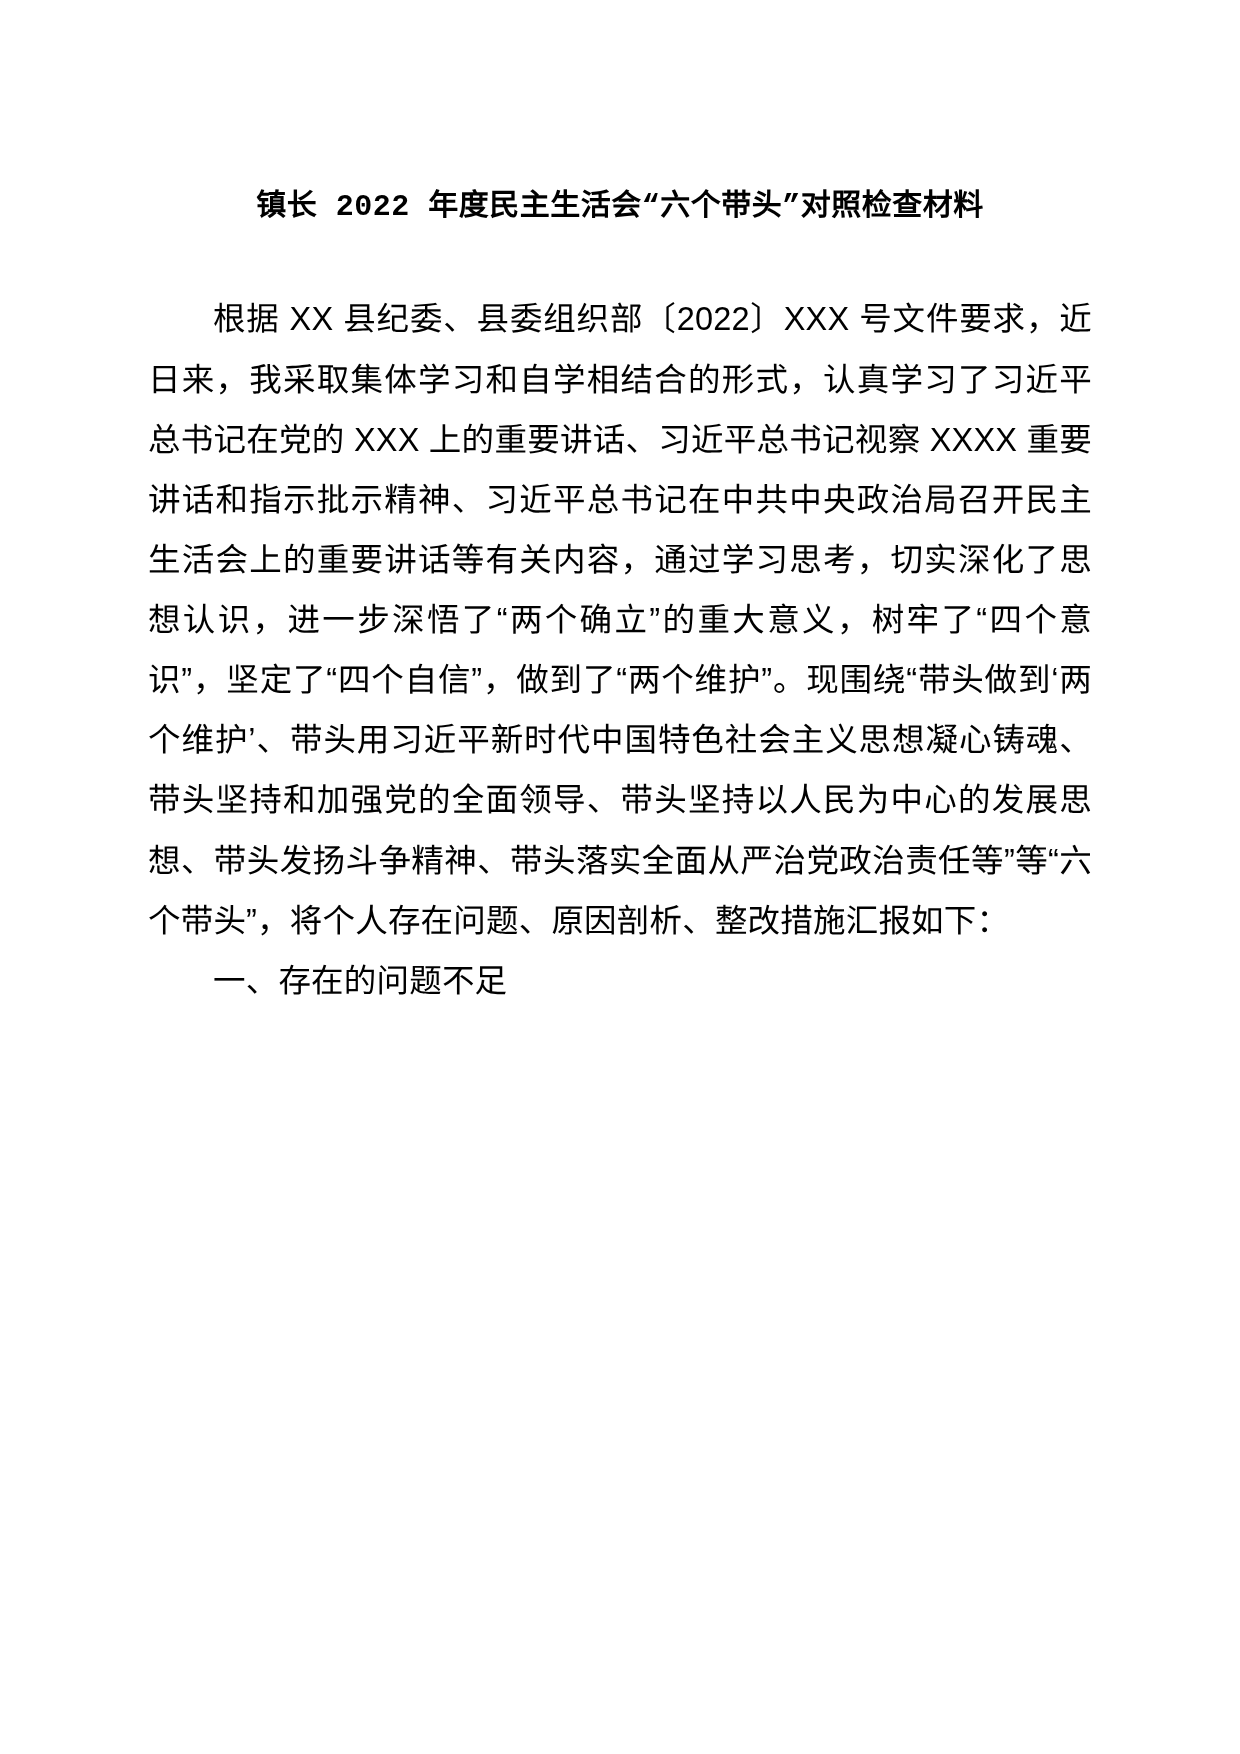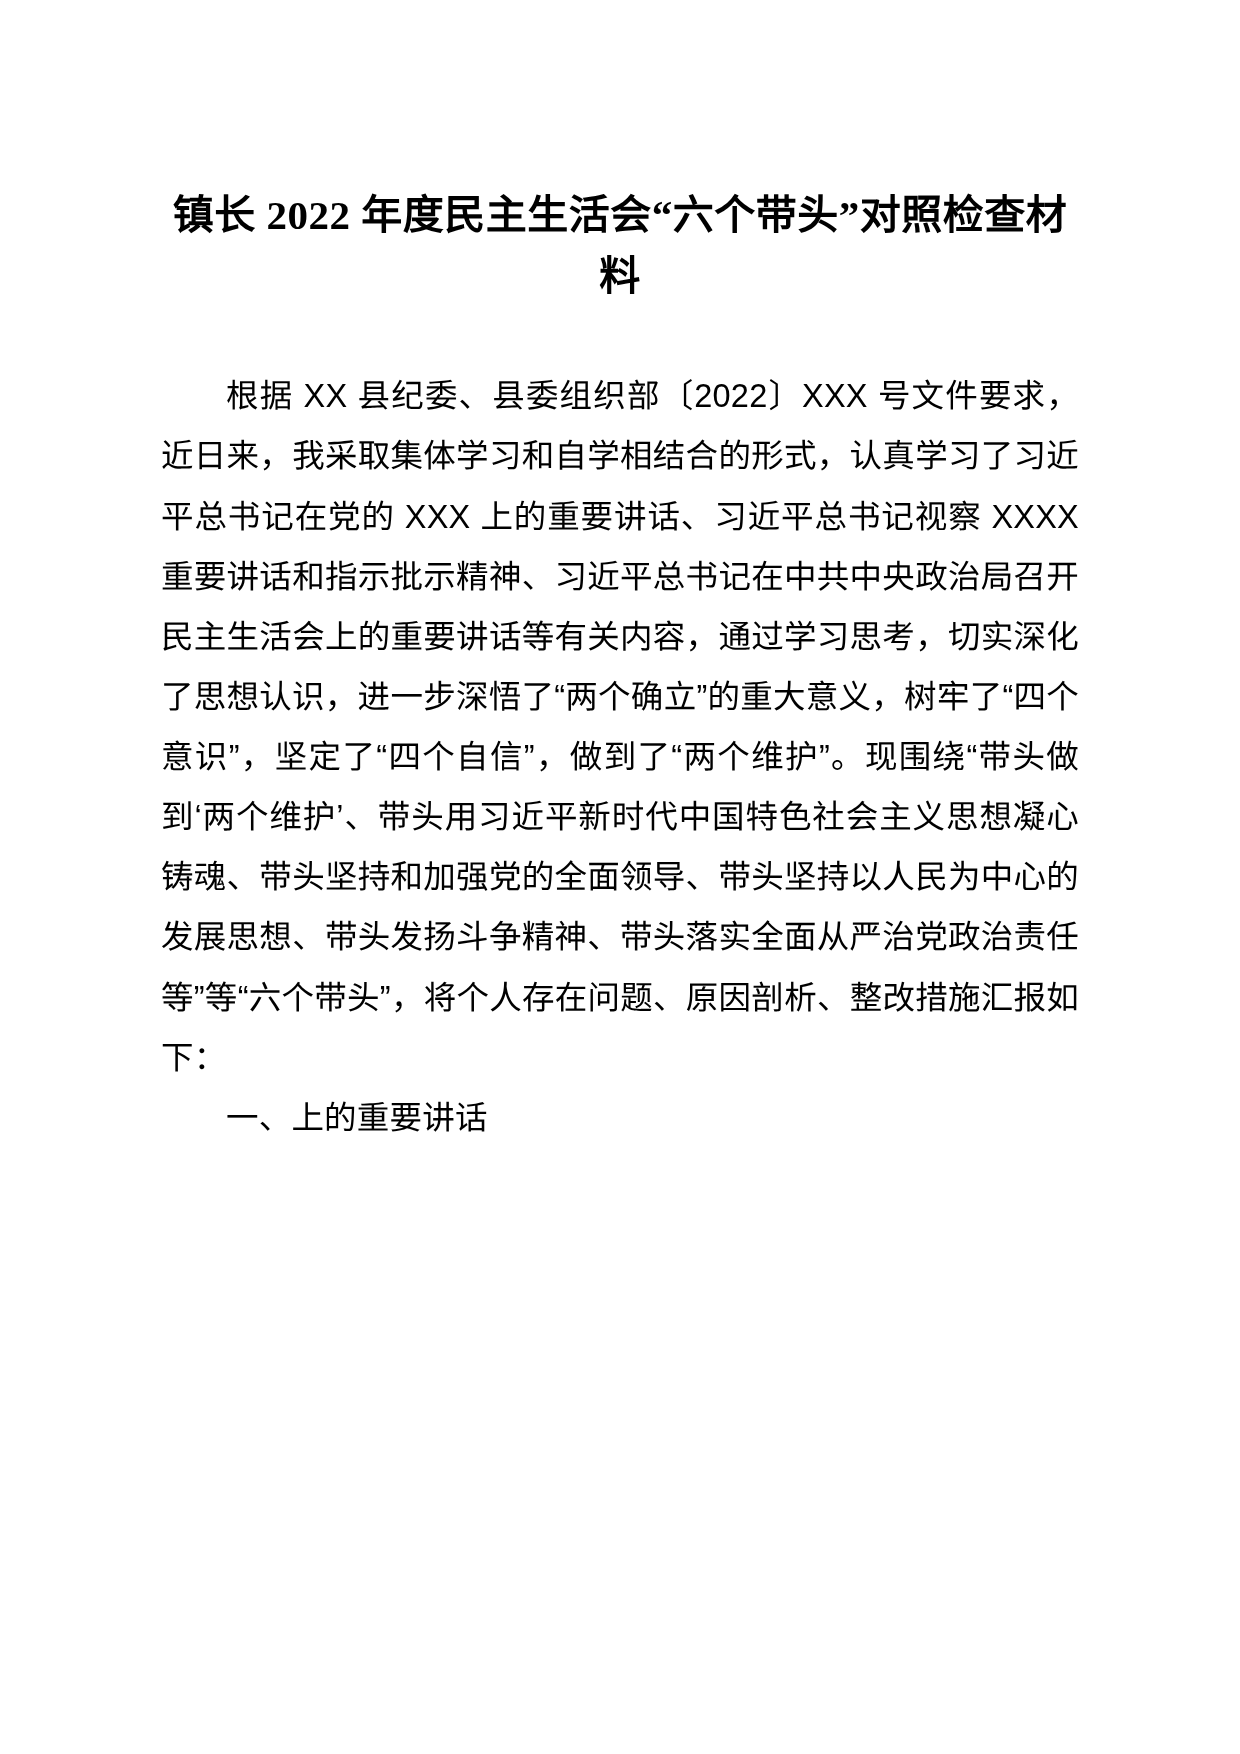--- a/index.html
+++ b/index.html
@@ -16,48 +16,48 @@
   }
   .page {
     position: relative;
     width: 1240px;
     height: 1754px;
     box-sizing: border-box;
     padding: 185px 148px 120px 148px;
     background: #ffffff;
   }
   .doc-title {
-    font-family: Liberation Serif, serif;
-    font-size: 41px;
+    font-family: Liberation Mono, monospace;
+    font-size: 30px;
     font-weight: bold;
     line-height: 1.48;
     text-align: center;
     letter-spacing: 0.5px;
     margin: 0 0 60px 0;
     padding: 0 12px;
   }
   .body-text {
     font-family: "Liberation Sans", "DejaVu Sans", sans-serif;
     font-size: 32.5px;
     line-height: 1.85;
     text-align: justify;
     text-justify: inter-ideograph;
     letter-spacing: 0.2px;
-    margin: 13px;
+    margin: 0;
   }
   .body-text p {
     margin: 0;
     text-indent: 2em;
   }
 </style>
 </head>
 <body>
 
 <div class="page">
 
   <h1 class="doc-title">镇长 2022 年度民主生活会“六个带头”对照检查材料</h1>
 
   <div class="body-text">
     <p>根据 XX 县纪委、县委组织部〔2022〕XXX 号文件要求，近日来，我采取集体学习和自学相结合的形式，认真学习了习近平总书记在党的 XXX 上的重要讲话、习近平总书记视察 XXXX 重要讲话和指示批示精神、习近平总书记在中共中央政治局召开民主生活会上的重要讲话等有关内容，通过学习思考，切实深化了思想认识，进一步深悟了“两个确立”的重大意义，树牢了“四个意识”，坚定了“四个自信”，做到了“两个维护”。现围绕“带头做到‘两个维护’、带头用习近平新时代中国特色社会主义思想凝心铸魂、带头坚持和加强党的全面领导、带头坚持以人民为中心的发展思想、带头发扬斗争精神、带头落实全面从严治党政治责任等”等“六个带头”，将个人存在问题、原因剖析、整改措施汇报如下：</p>
-    <p>一、上的重要讲话</p>
+    <p>一、存在的问题不足</p>
   </div>
 
 </div>
 
 </body></html>

